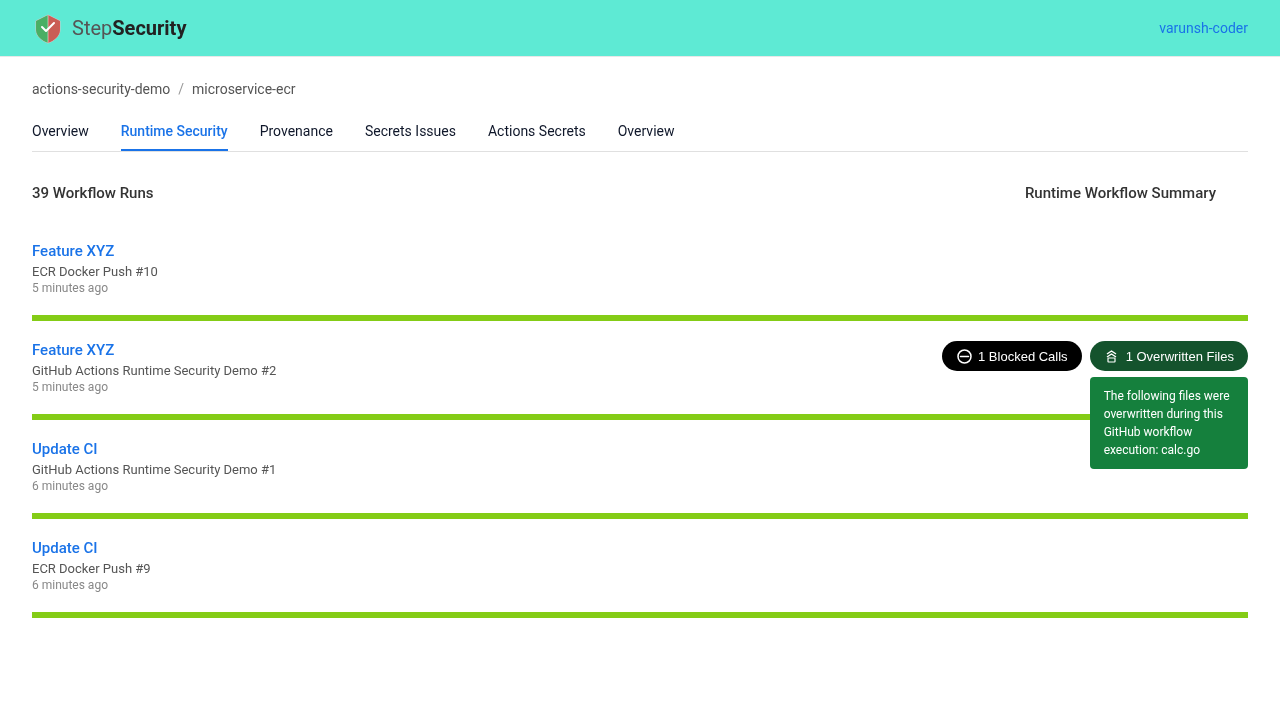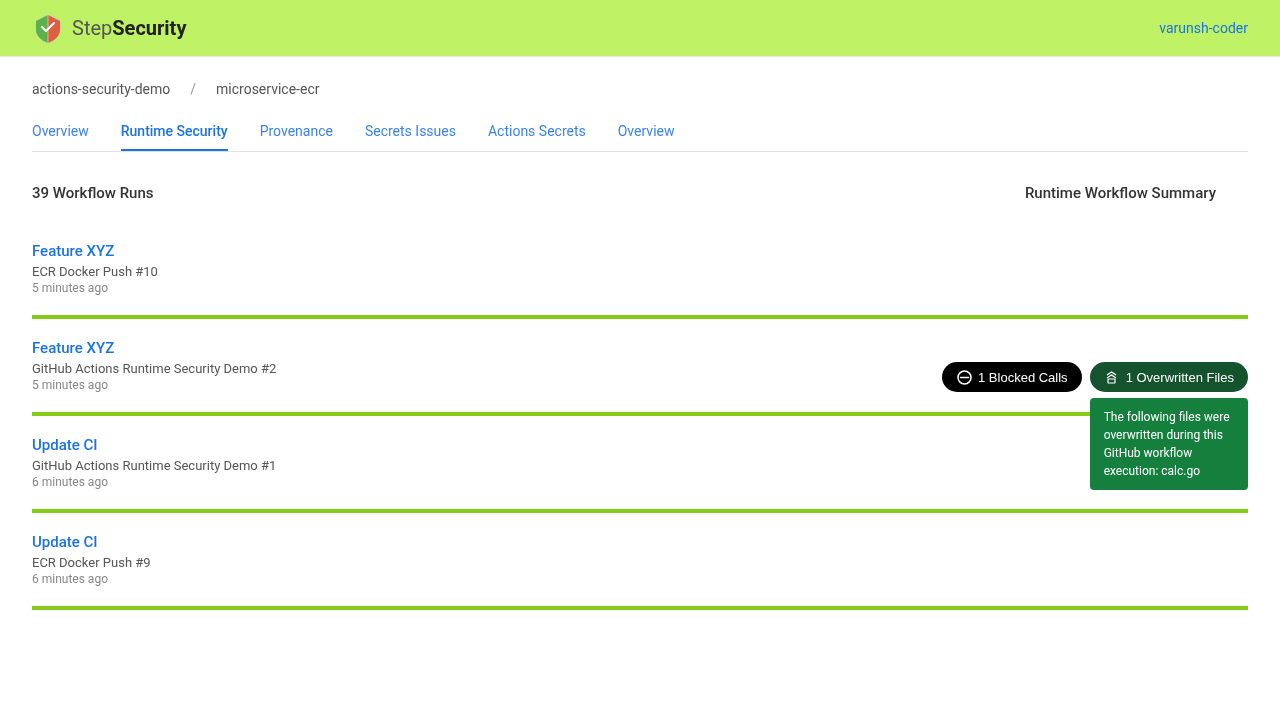--- a/index.html
+++ b/index.html
@@ -5,21 +5,21 @@
     * { box-sizing: border-box; margin: 0; padding: 0; }
     body { font-family: -apple-system, BlinkMacSystemFont, 'Segoe UI', Roboto, sans-serif; background: #fff; color: #333; font-size: 14px; }
 
     
     .header {
       display: flex;
       align-items: center;
       justify-content: space-between;
       padding: 12px 32px;
       border-bottom: 1px solid #e8e8e8;
-      background: #bef264;
+      background: #5eead4;
     }
     .logo {
       display: flex;
       align-items: center;
       gap: 8px;
       font-size: 20px;
       font-weight: 600;
       color: #222;
     }
     .logo-icon {
@@ -37,39 +37,39 @@
     
     .main {
       padding: 0 32px;
       max-width: 1280px;
     }
 
     
     .breadcrumb {
       display: flex;
       align-items: center;
-      gap: 20px;
+      gap: 8px;
       padding: 24px 0 16px;
       font-size: 14px;
       color: #555;
     }
     .breadcrumb-sep { color: #999; }
 
     
     .tabs {
       display: flex;
       align-items: center;
       gap: 32px;
       border-bottom: 1px solid #e0e0e0;
       padding-bottom: 0;
     }
     .tab {
       padding: 10px 0;
       font-size: 14px;
-      color: #3b82f6;
+      color: #0f172a;
       cursor: pointer;
       border-bottom: 2px solid transparent;
       text-decoration: none;
     }
     .tab.active {
       color: #1a73e8;
       border-bottom: 2px solid #1a73e8;
       font-weight: 500;
     }
 
@@ -98,24 +98,24 @@
     .runtime-summary-label {
       font-size: 15px;
       font-weight: 500;
       color: #333;
       margin-right: 32px;
     }
 
     
     .run-item {
       display: flex;
-      align-items: flex-end;
+      align-items: flex-start;
       justify-content: space-between;
       padding: 20px 0;
-      border-bottom: 4px solid #84cc16;
+      border-bottom: 6px solid #84cc16;
     }
     .run-info {}
     .run-title {
       color: #1a73e8;
       font-size: 15px;
       font-weight: 500;
       text-decoration: none;
       display: block;
       margin-bottom: 4px;
     }

